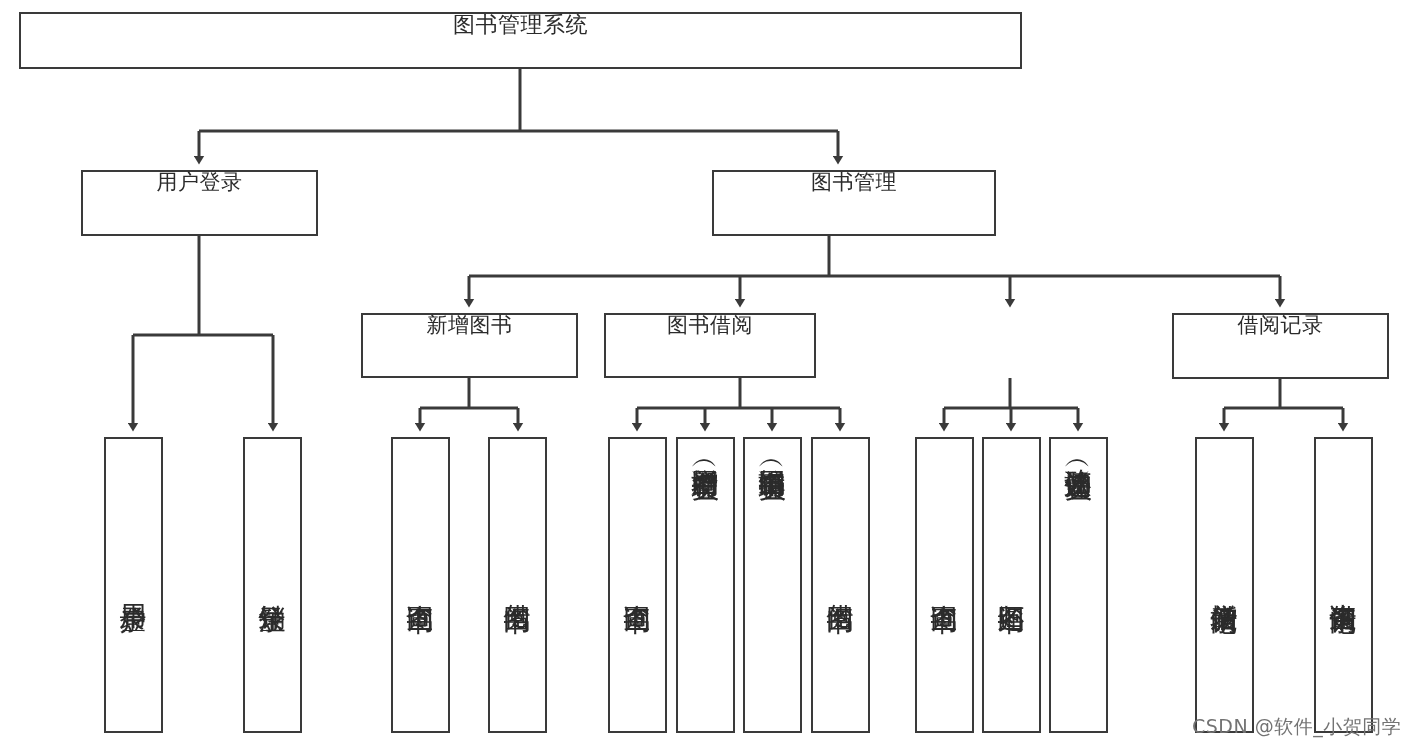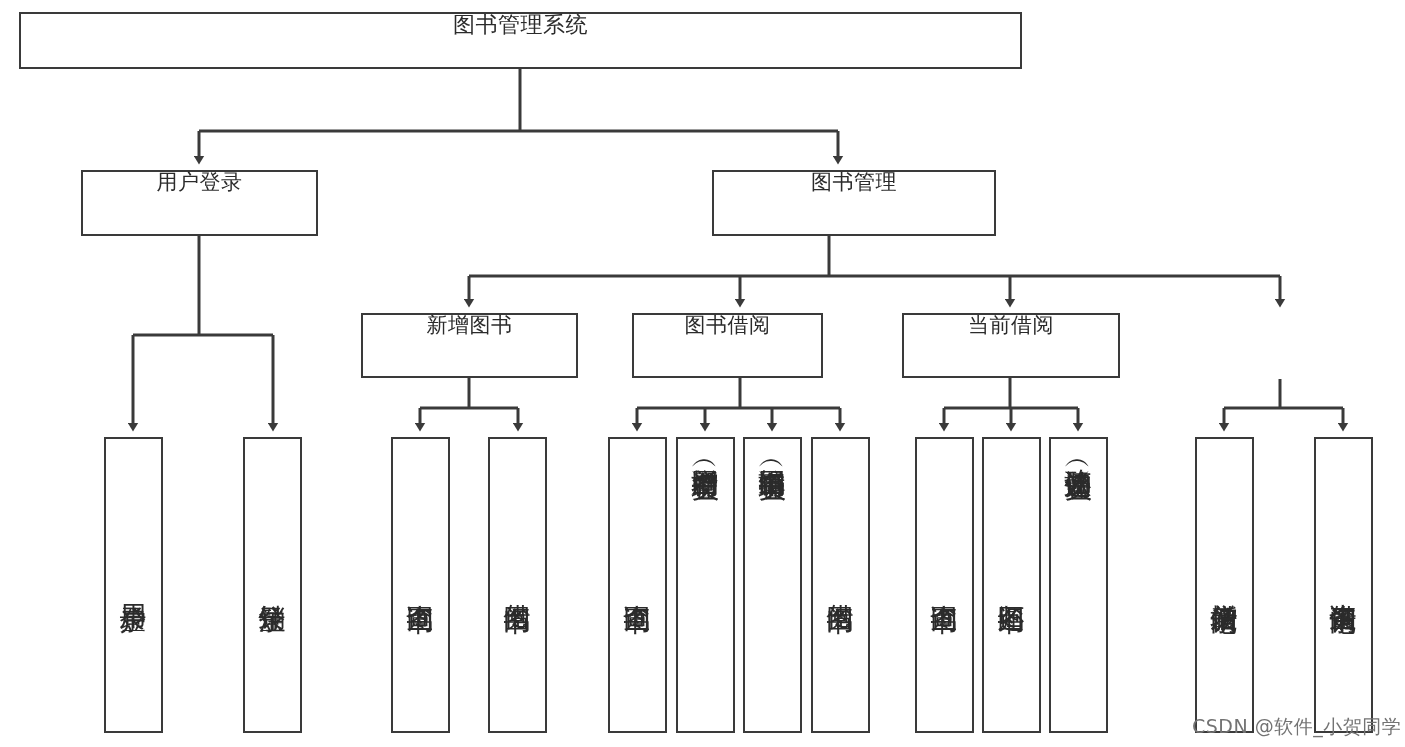--- a/index.html
+++ b/index.html
@@ -137,25 +137,25 @@
   <div class="node h" style="left:81px; top:170px; width:237px; height:66px;">
     <span class="lbl">用户登录</span>
   </div>
   <div class="node h" style="left:712px; top:170px; width:284px; height:66px;">
     <span class="lbl">图书管理</span>
   </div>
 
   <div class="node h" style="left:361px; top:313px; width:217px; height:65px;">
     <span class="lbl">新增图书</span>
   </div>
-  <div class="node h" style="left:632px; top:313px; width:191px; height:65px;">
+  <div class="node h" style="left:604px; top:313px; width:212px; height:65px;">
     <span class="lbl">图书借阅</span>
   </div>
-  <div class="node h" style="left:902px; top:313px; width:218px; height:65px;">
-    <span class="lbl">当前借阅</span>
+  <div class="node h" style="left:1172px; top:313px; width:217px; height:66px;">
+    <span class="lbl">借阅记录</span>
   </div>
 
   <div class="node v mid" style="left:104px; top:437px; width:59px; height:296px;">
     <span class="lbl">用户登录</span>
   </div>
   <div class="node v mid" style="left:243px; top:437px; width:59px; height:296px;">
     <span class="lbl">注销登录</span>
   </div>
 
   <div class="node v mid" style="left:391px; top:437px; width:59px; height:296px;">

